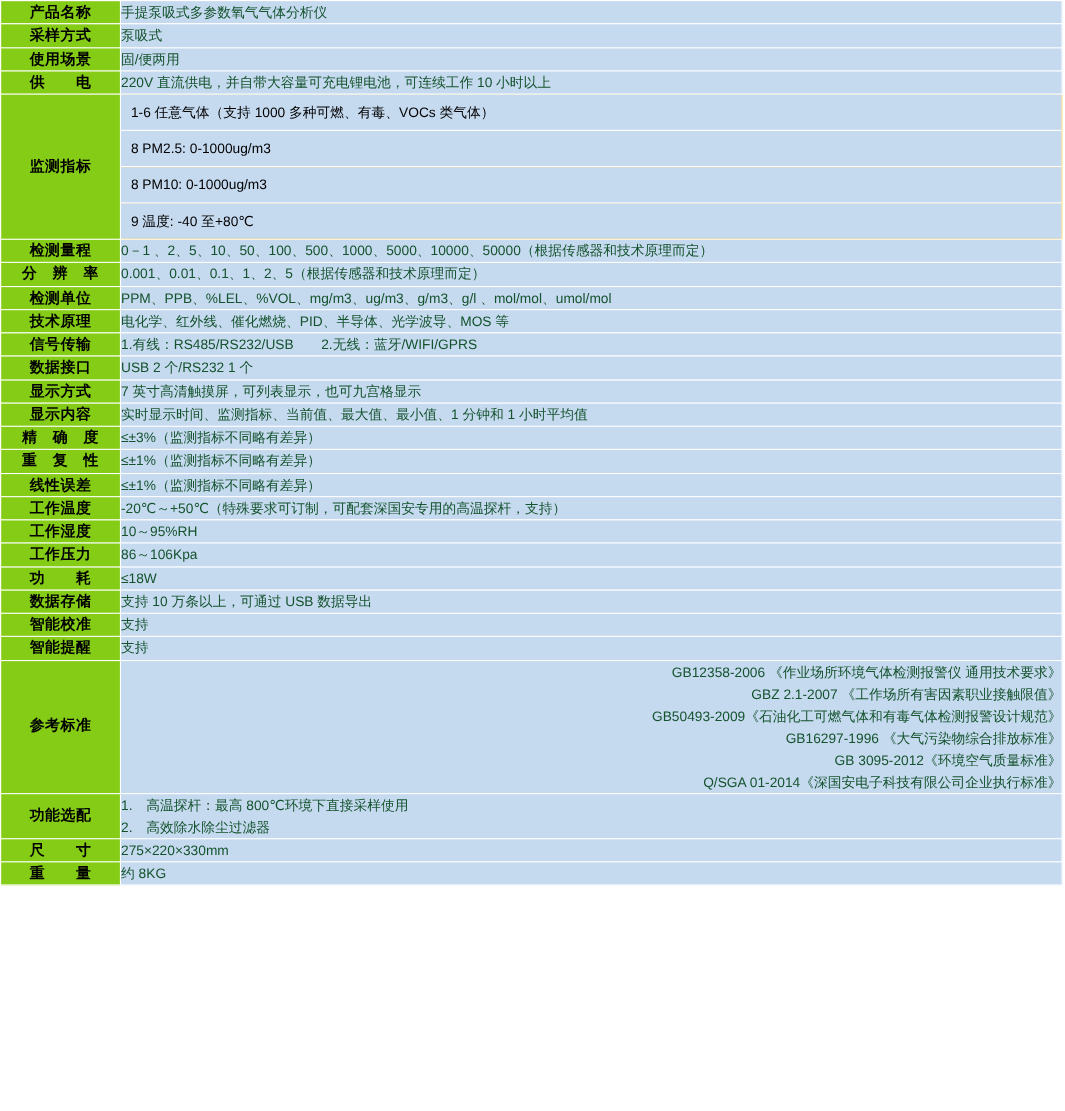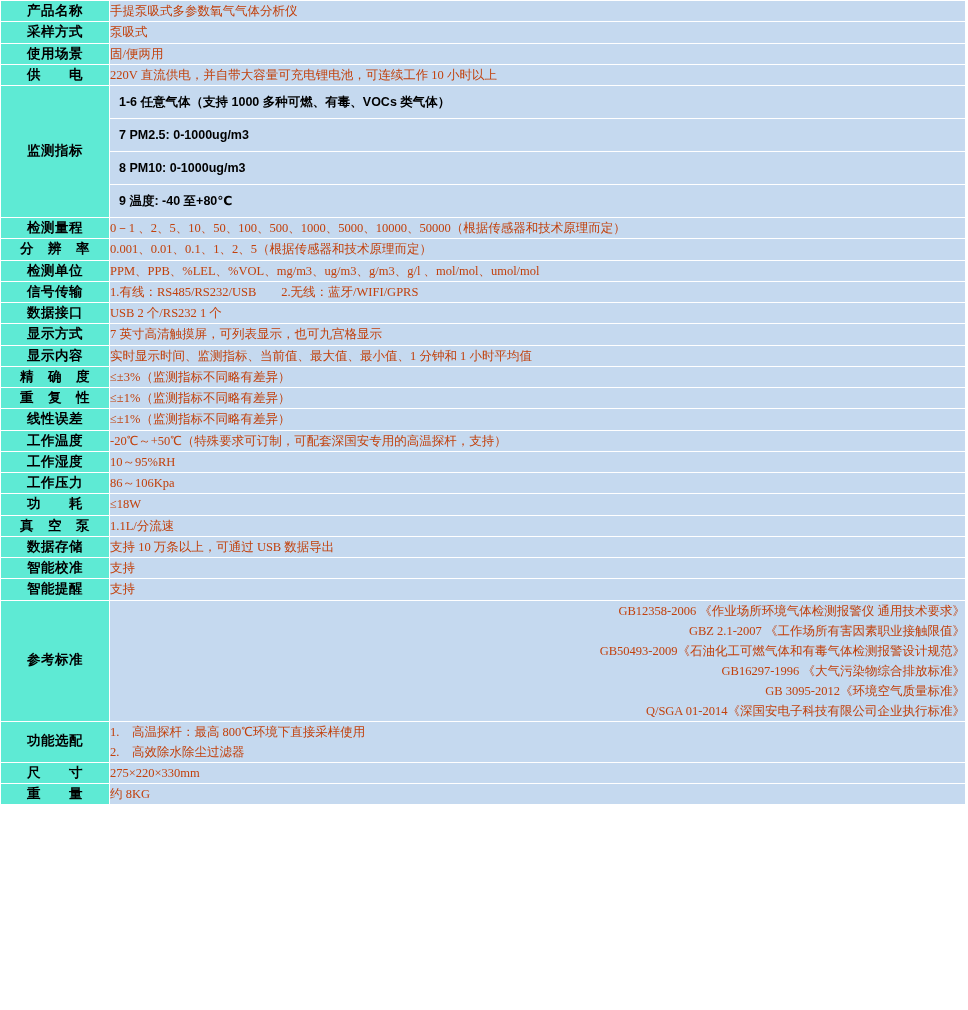--- a/index.html
+++ b/index.html
@@ -19,36 +19,35 @@
     margin: 0;
     table-layout: fixed;
   }
   table.spec td {
     border: 1px solid #ffffff;
     padding: 0;
     vertical-align: middle;
   }
   td.label {
     width: 108px;
-    background: #5eead4;
+    background: #84cc16;
     color: #000000;
     font-weight: bold;
     text-align: center;
     font-size: 13.5px;
     letter-spacing: 0.5px;
     padding: 6px 2px;
     line-height: 1.5;
   }
   td.value {
     background: #c5d9ef;
     padding: 6px 8px 6px 9px;
     font-size: 12.5px;
     line-height: 1.6;
-    color: #c2410c;
-    font-family: Liberation Serif, serif;
+    color: #14532d;
   }
   
   table.sub {
     border-collapse: collapse;
     width: 100%;
     table-layout: fixed;
   }
   table.sub td {
     border: 1px solid #ffffff;
     border-left: none;
@@ -56,21 +55,20 @@
     background: #c5d9ef;
     padding: 6px 8px 6px 9px;
     font-size: 12.5px;
     line-height: 1.6;
   }
   table.sub tr:first-child td { border-top: none; }
   table.sub tr:last-child td { border-bottom: none; }
   td.nested {
     padding: 0 !important;
     background: #eab308;
-    font-weight: bold;
   }
   .multiline { white-space: pre-line; }
   .std-list { line-height: 1.72; text-align: right; }
   .opt-list { line-height: 1.85; }
 </style>
 </head>
 <body>
 
 <table class="spec">
   <tbody>
@@ -92,21 +90,21 @@
       </tr>
       <tr>
         <td class="label">监测指标</td>
         <td class="nested">
           <table class="sub">
             <tbody>
               <tr>
                 <td>1-6 任意气体（支持 1000 多种可燃、有毒、VOCs 类气体）</td>
               </tr>
               <tr>
-                <td>7 PM2.5: 0-1000ug/m3</td>
+                <td>8 PM2.5: 0-1000ug/m3</td>
               </tr>
               <tr>
                 <td>8 PM10: 0-1000ug/m3</td>
               </tr>
               <tr>
                 <td>9 温度: -40 至+80℃</td>
               </tr>
             </tbody>
           </table>
         </td>
@@ -117,20 +115,24 @@
       </tr>
       <tr>
         <td class="label">分　辨　率</td>
         <td class="value">0.001、0.01、0.1、1、2、5（根据传感器和技术原理而定）</td>
       </tr>
       <tr>
         <td class="label">检测单位</td>
         <td class="value">PPM、PPB、%LEL、%VOL、mg/m3、ug/m3、g/m3、g/l 、mol/mol、umol/mol</td>
       </tr>
       <tr>
+        <td class="label">技术原理</td>
+        <td class="value">电化学、红外线、催化燃烧、PID、半导体、光学波导、MOS 等</td>
+      </tr>
+      <tr>
         <td class="label">信号传输</td>
         <td class="value">1.有线：RS485/RS232/USB　　2.无线：蓝牙/WIFI/GPRS</td>
       </tr>
       <tr>
         <td class="label">数据接口</td>
         <td class="value">USB 2 个/RS232 1 个</td>
       </tr>
       <tr>
         <td class="label">显示方式</td>
         <td class="value">7 英寸高清触摸屏，可列表显示，也可九宫格显示</td>
@@ -159,24 +161,20 @@
         <td class="label">工作湿度</td>
         <td class="value">10～95%RH</td>
       </tr>
       <tr>
         <td class="label">工作压力</td>
         <td class="value">86～106Kpa</td>
       </tr>
       <tr>
         <td class="label">功　　耗</td>
         <td class="value">≤18W</td>
-      </tr>
-      <tr>
-        <td class="label">真　空　泵</td>
-        <td class="value">1.1L/分流速</td>
       </tr>
       <tr>
         <td class="label">数据存储</td>
         <td class="value">支持 10 万条以上，可通过 USB 数据导出</td>
       </tr>
       <tr>
         <td class="label">智能校准</td>
         <td class="value">支持</td>
       </tr>
       <tr>

